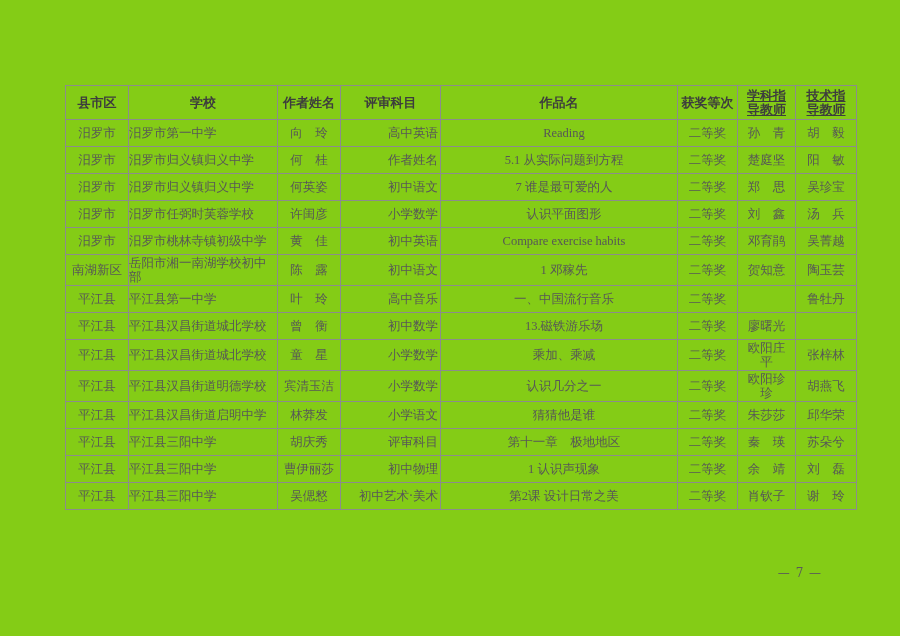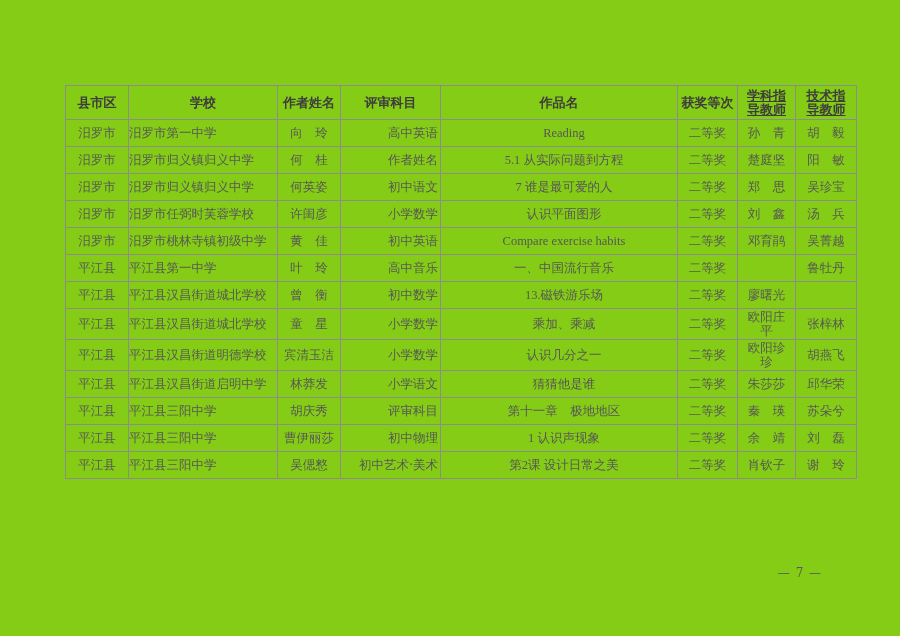--- a/index.html
+++ b/index.html
@@ -135,20 +135,30 @@
           <td class="col-0">汨罗市</td>
           <td class="col-1">汨罗市桃林寺镇初级中学</td>
           <td class="col-2">黄　佳</td>
           <td class="col-3">初中英语</td>
           <td class="col-4">Compare exercise habits</td>
           <td class="col-5">二等奖</td>
           <td class="col-6">邓育鹃</td>
           <td class="col-7">吴菁越</td>
         </tr>
         <tr>
+          <td class="col-0">南湖新区</td>
+          <td class="col-1">岳阳市湘一南湖学校初中部</td>
+          <td class="col-2">陈　露</td>
+          <td class="col-3">初中语文</td>
+          <td class="col-4">1 邓稼先</td>
+          <td class="col-5">二等奖</td>
+          <td class="col-6">贺知意</td>
+          <td class="col-7">陶玉芸</td>
+        </tr>
+        <tr>
           <td class="col-0">平江县</td>
           <td class="col-1">平江县第一中学</td>
           <td class="col-2">叶　玲</td>
           <td class="col-3">高中音乐</td>
           <td class="col-4">一、中国流行音乐</td>
           <td class="col-5">二等奖</td>
           <td class="col-6"></td>
           <td class="col-7">鲁牡丹</td>
         </tr>
         <tr>

